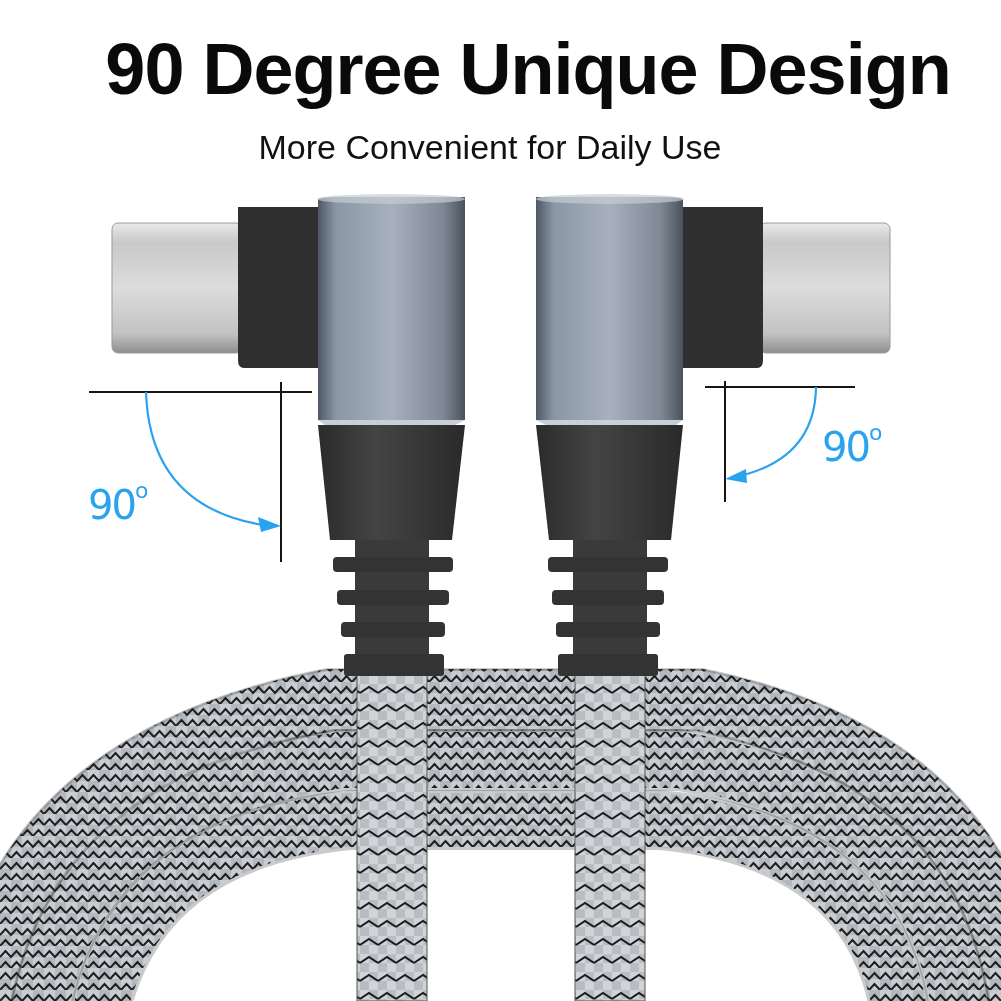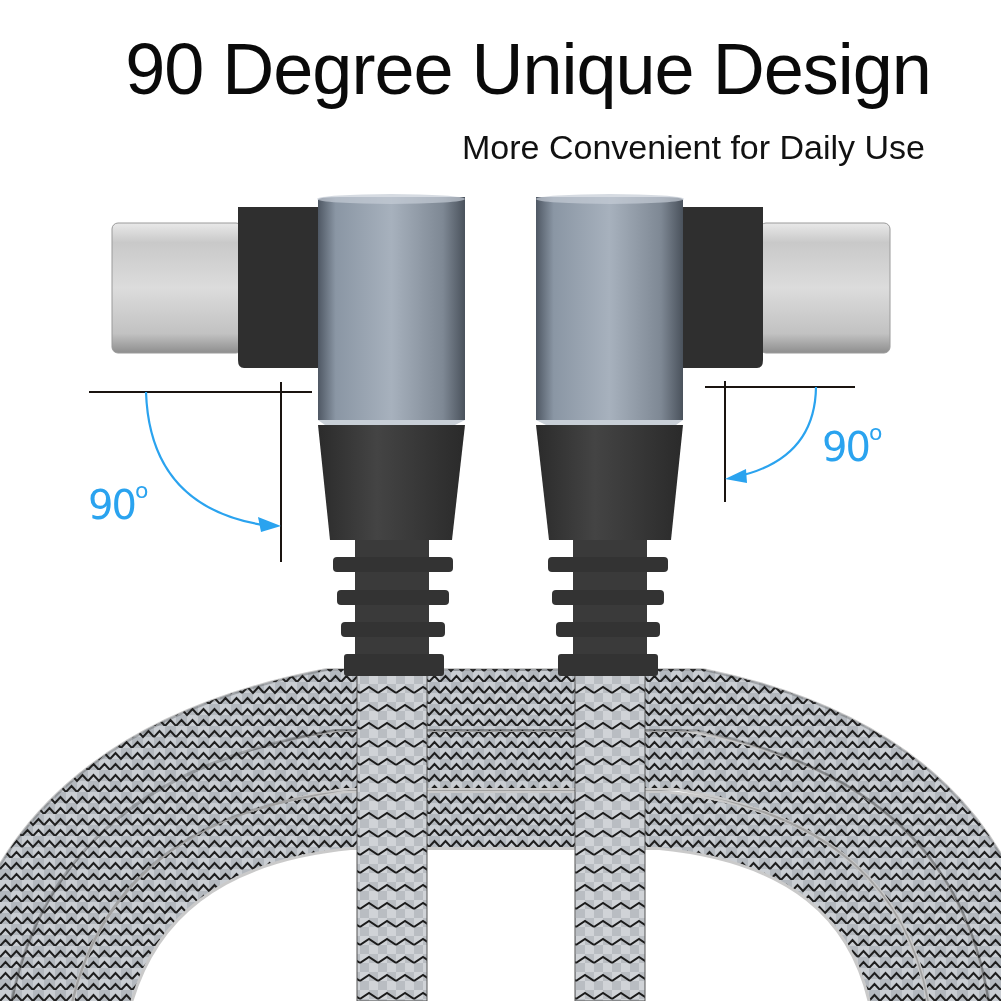--- a/index.html
+++ b/index.html
@@ -1,23 +1,23 @@
 <!DOCTYPE html>
 <html><head>
 <meta charset="utf-8">
 <style>
   html, body { margin: 0; padding: 0; background: #ffffff; }
   body { width: 1001px; height: 1001px; position: relative; overflow: hidden; font-family: "DejaVu Sans", sans-serif; }
   .title {
     position: absolute; left: 0; top: 28px; width: 1001px; text-align: center;
-    font-family: "Liberation Sans", sans-serif; font-weight: 400; font-size: 72px;
+    font-family: "Liberation Sans", sans-serif; font-weight: 700; font-size: 72px;
     color: #0a0a0a; letter-spacing: -1px; padding-left: 55px; box-sizing: border-box;
   }
   .subtitle {
-    position: absolute; left: 0; top: 128px; width: 925px; text-align: right;
+    position: absolute; left: 0; top: 128px; width: 925px; text-align: center;
     font-family: "Liberation Sans", sans-serif; font-size: 34px; color: #111;
     padding-left: 55px; box-sizing: border-box;
   }
   .angle-label {
     position: absolute; font-family: "DejaVu Sans", sans-serif; font-size: 40px; color: #2aa3ef; letter-spacing: -2px; margin-top: 24px;
   }
   .angle-label sup { font-size: 22px; position: relative; top: -4px; vertical-align: top; }
   svg.scene { position: absolute; left: 0; top: 0; }
 </style>
 </head>

